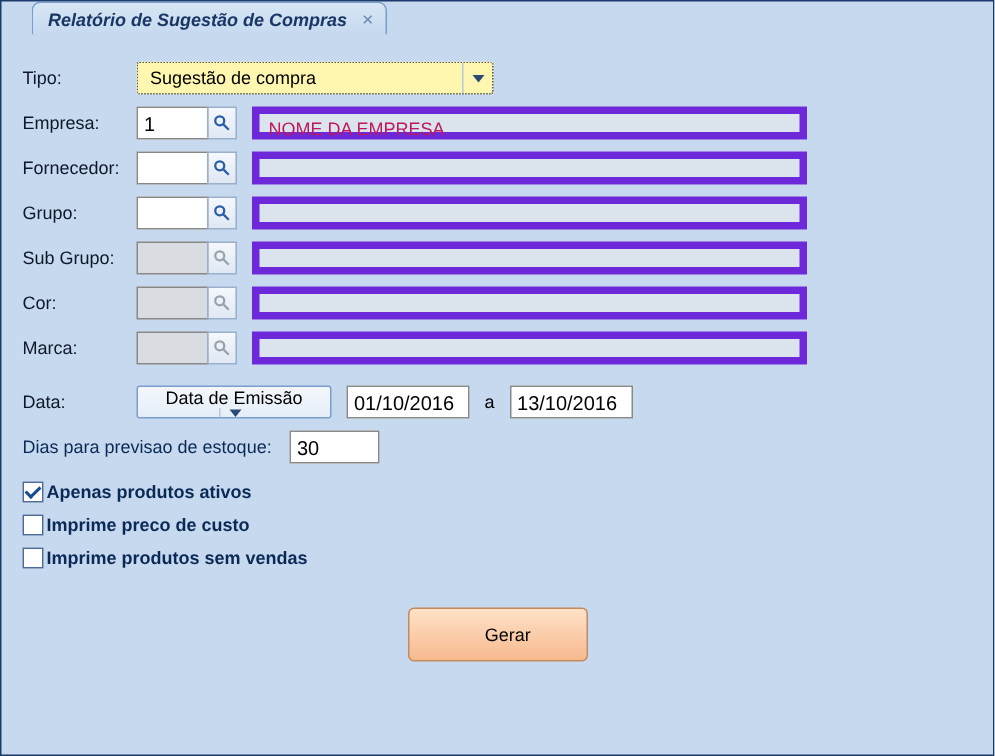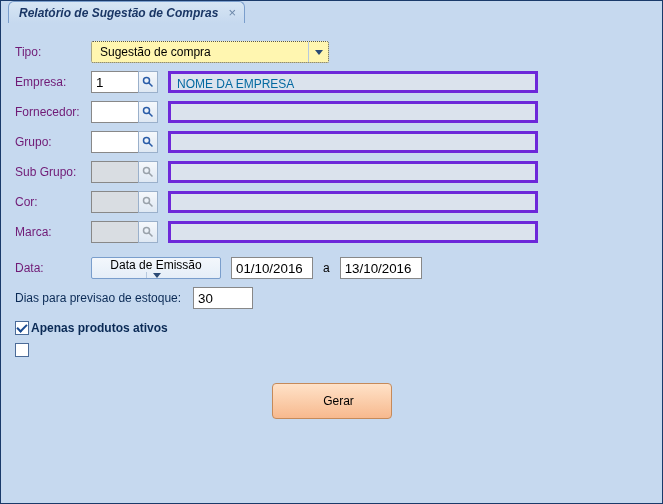--- a/index.html
+++ b/index.html
@@ -12,21 +12,21 @@
     color:#000;
   }
   .window {
     width:100%; height:100%;
     background:#c6d9ef;
     border:1px solid #1a3a6a;
     position:relative;
   }
   .tab {
     position:absolute;
-    top:0; left:7px;
+    top:0; left:20px;
     height:22px;
     display:flex; align-items:center;
     background:linear-gradient(#d7e6f4,#c6d9ef);
     border:1px solid #7a9ecc;
     border-bottom:none;
     border-radius:6px 6px 0 0;
     padding:0 6px 0 10px;
     font-weight:bold;
     color:#1a3665;
     font-style:italic;
@@ -35,21 +35,21 @@
   .tab .close {
     font-style:normal; font-weight:normal;
     color:#6b86a8; font-size:13px; line-height:1;
     padding:0 2px;
   }
   .content {
     position:absolute; top:22px; left:0; right:0; bottom:0;
     padding:14px 14px 0 14px;
   }
   .row { display:flex; align-items:center; height:30px; }
-  .lbl { width:76px; color:#701a75; }
+  .lbl { width:76px; color:#0f172a; }
   .combo {
     height:22px; display:inline-flex; align-items:center;
     background:linear-gradient(#f3f7fc,#e5eef8);
     border:1px solid #7a9ecc;
     border-radius:2px;
   }
   .combo.hl { background:#fff6b0; border:1px dotted #555; }
   .combo .ctext { padding:0 8px; flex:1; }
   .combo .arrow {
     width:20px; height:100%; display:flex; align-items:center; justify-content:center;
@@ -64,22 +64,22 @@
   .codebox.dis { background:#d9dde2; color:#777; }
   .lookup {
     width:20px; height:22px; display:inline-flex; align-items:center; justify-content:center;
     background:linear-gradient(#f5f8fc,#dfe8f3);
     border:1px solid #9ab0cb; margin-left:-1px;
   }
   .lookup svg { width:12px; height:12px; }
   .lookup.dis svg circle, .lookup.dis svg line { stroke:#9aa2ab; }
   .display {
     height:22px; margin-left:10px;
-    background:#dbe3ed; border:3px solid #6d28d9;
-    padding:3px 6px; color:#0369a1;
+    background:#dbe3ed; border:5px solid #6d28d9;
+    padding:3px 6px; color:#be185d;
     flex:1; max-width:370px;
   }
   .dateRow .combo { width:130px;flex-direction:column; }
   .datebox {
     width:82px; height:22px;
     background:#fff; border:1px solid #888;
     padding:2px 4px;
   }
   .sep { padding:0 10px; }
   .smallbox {
@@ -216,20 +216,25 @@
       <div style="width:178px;color:#0a2a55">Dias para previsao de estoque:</div>
       <input class="smallbox" value="30" style="">
     </div>
 
     <div class="check" style="margin-top:4px">
       <span class="box checked"></span>
       <span>Apenas produtos ativos</span>
     </div>
     <div class="check">
       <span class="box"></span>
+      <span>Imprime preco de custo</span>
+    </div>
+    <div class="check">
+      <span class="box"></span>
+      <span>Imprime produtos sem vendas</span>
     </div>
 
     <div class="btnWrap">
       <div class="btn">
         <span>Gerar</span>
       </div>
     </div>
 
   </div>
 </div>

